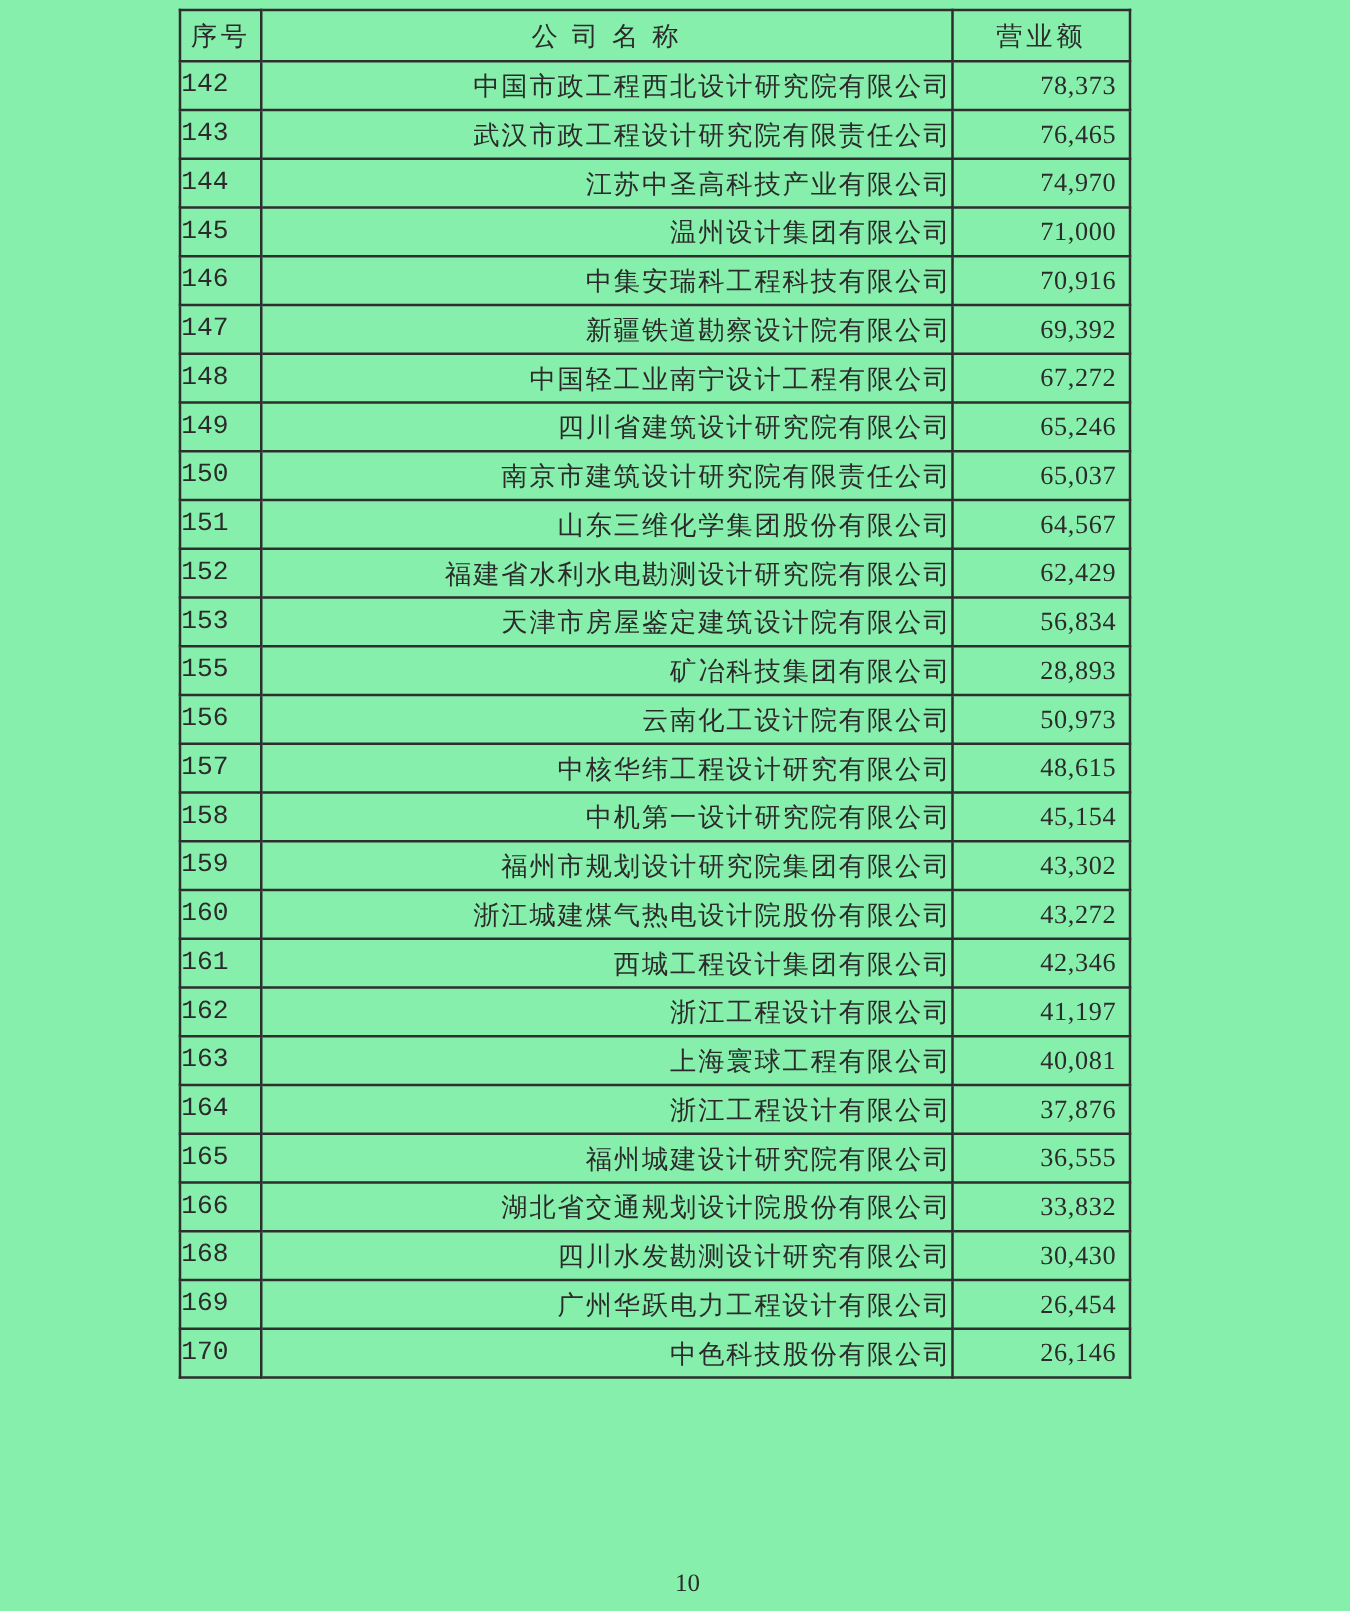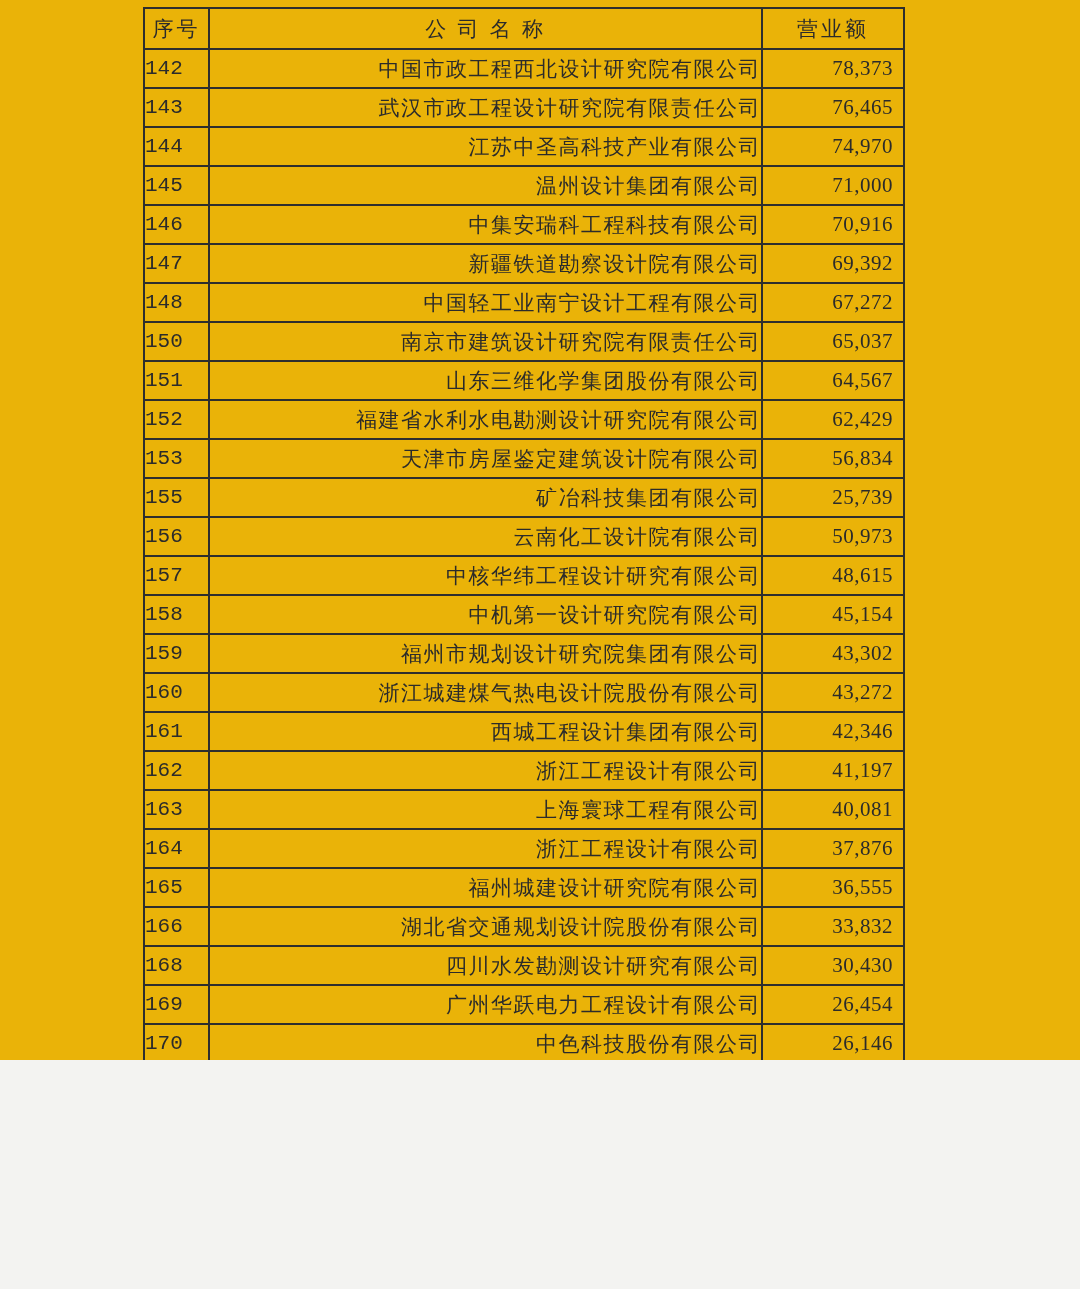--- a/index.html
+++ b/index.html
@@ -3,22 +3,22 @@
 <meta charset="utf-8">
 <style>
   html, body {
     margin: 0;
     padding: 0;
     background: #f3f3f1;
   }
   .page {
     position: relative;
     width: 1080px;
-    height: 1060px;
-    background: #eab308;
+    height: 1289px;
+    background: #86efac;
     font-family: "Liberation Serif", "DejaVu Serif", serif;
     color: #2b2b2b;
     overflow: hidden;
   }
   table.rank-table {
     position: absolute;
     left: 143px;
     top: 7px;
     width: 760px;
     border-collapse: collapse;
@@ -125,20 +125,25 @@
     <td class="cell-company">新疆铁道勘察设计院有限公司</td>
     <td class="cell-revenue">69,392</td>
   </tr>
 
   <tr>
     <td class="cell-rank">148</td>
     <td class="cell-company">中国轻工业南宁设计工程有限公司</td>
     <td class="cell-revenue">67,272</td>
   </tr>
 
+  <tr>
+    <td class="cell-rank">149</td>
+    <td class="cell-company">四川省建筑设计研究院有限公司</td>
+    <td class="cell-revenue">65,246</td>
+  </tr>
 
   <tr>
     <td class="cell-rank">150</td>
     <td class="cell-company">南京市建筑设计研究院有限责任公司</td>
     <td class="cell-revenue">65,037</td>
   </tr>
 
   <tr>
     <td class="cell-rank">151</td>
     <td class="cell-company">山东三维化学集团股份有限公司</td>
@@ -154,21 +159,21 @@
   <tr>
     <td class="cell-rank">153</td>
     <td class="cell-company">天津市房屋鉴定建筑设计院有限公司</td>
     <td class="cell-revenue">56,834</td>
   </tr>
 
 
   <tr>
     <td class="cell-rank">155</td>
     <td class="cell-company">矿冶科技集团有限公司</td>
-    <td class="cell-revenue">25,739</td>
+    <td class="cell-revenue">28,893</td>
   </tr>
 
   <tr>
     <td class="cell-rank">156</td>
     <td class="cell-company">云南化工设计院有限公司</td>
     <td class="cell-revenue">50,973</td>
   </tr>
 
   <tr>
     <td class="cell-rank">157</td>

